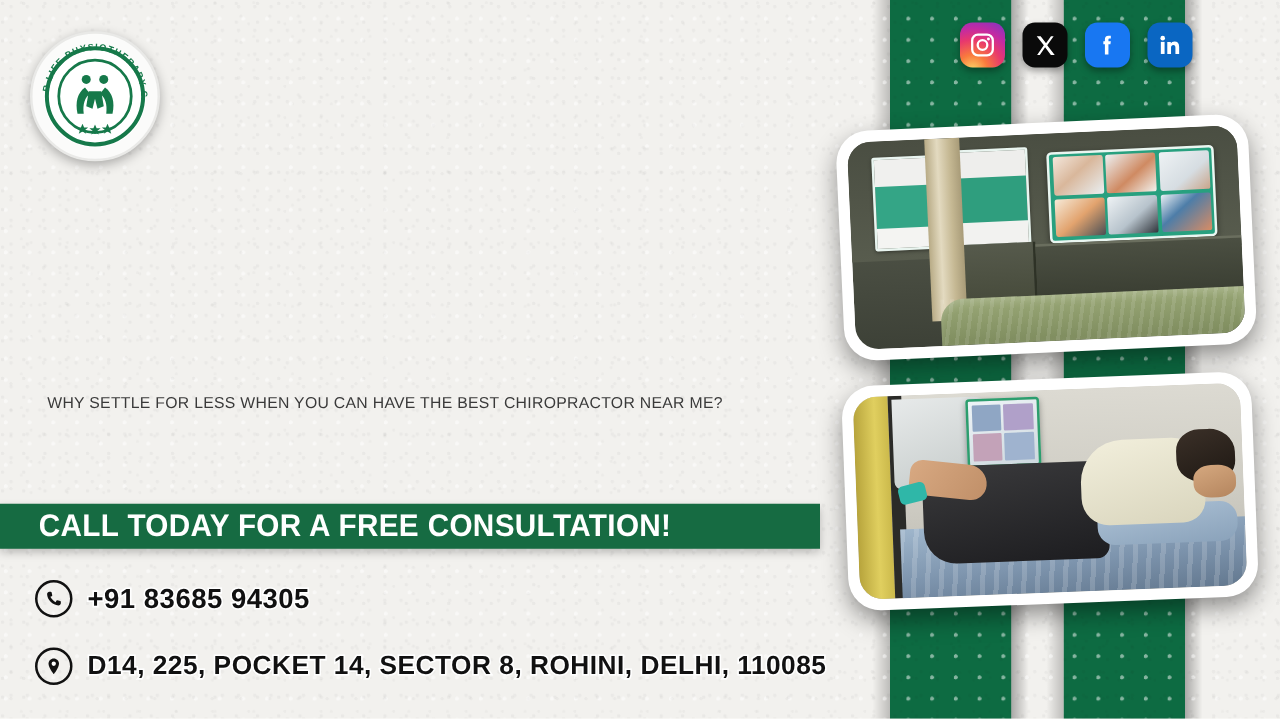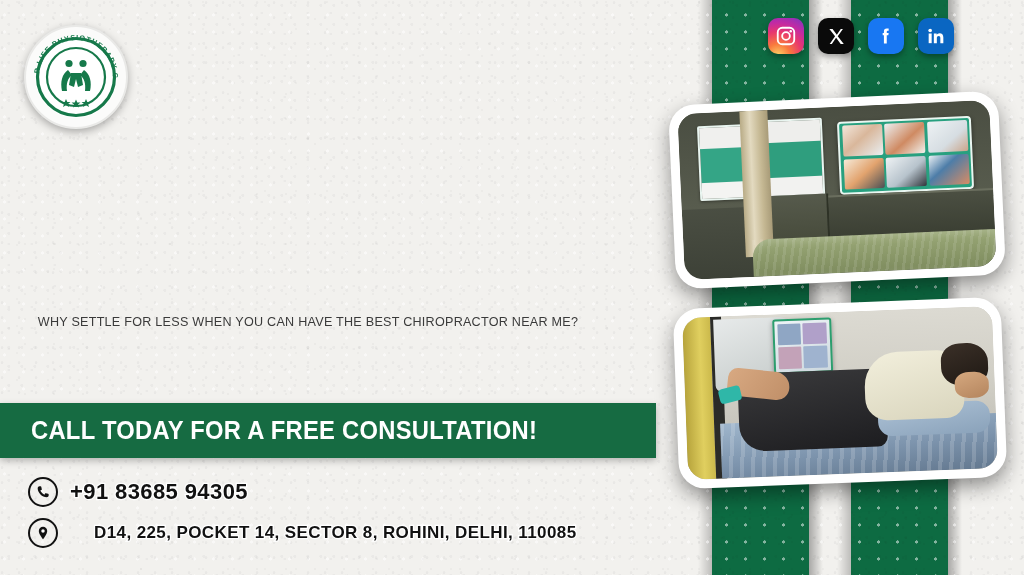--- a/index.html
+++ b/index.html
@@ -120,21 +120,21 @@
     color:#3a3a3a;
     text-transform:uppercase;
     font-weight:400;
     text-align:center;
   }
   .bodycopy span { display:block; white-space:nowrap; }
 
   
   .cta-bar {
     position:absolute; left:0; top:403px;
-    width:656px; height:55px;
+    width:656px; height:36px;
     background:#166b42;
     z-index:6;
     display:flex; align-items:center;
     box-shadow:0 3px 7px rgba(0,0,0,.25);
   }
   .cta-text {
     margin-left:31px;
     color:#ffffff;
     font-weight:700;
     font-size:25px;
@@ -143,40 +143,40 @@
     transform:scaleX(.95);
     transform-origin:left center;
     white-space:nowrap;
   }
 
   
   .contact {
     position:absolute; left:28px; z-index:6;
     display:flex; align-items:center; gap:12px;
   }
-  .c-phone { top:477px; }
+  .c-phone { top:464px; }
   .c-addr  { top:518px; }
   .c-icon {
     width:30px; height:30px; border-radius:50%;
     border:2.6px solid #111;
     display:flex; align-items:center; justify-content:center;
     flex:0 0 auto;
     background:transparent;
   }
   .c-text {
     font-weight:700;
     color:#111;
     text-transform:uppercase;
     -webkit-text-stroke:2.5px #ffffff;
     paint-order:stroke fill;
     white-space:nowrap;
     letter-spacing:.4px;
   }
   .c-phone .c-text { font-size:22px; }
-  .c-addr  .c-text { font-size:17px;margin-left:24px; }
+  .c-addr  .c-text { font-size:21px; }
 
   
   .photo-card {
     position:absolute;
     background:#ffffff;
     border-radius:26px;
     padding:9px;
     box-shadow:0 8px 20px rgba(0,0,0,.42);
     z-index:5;
   }

